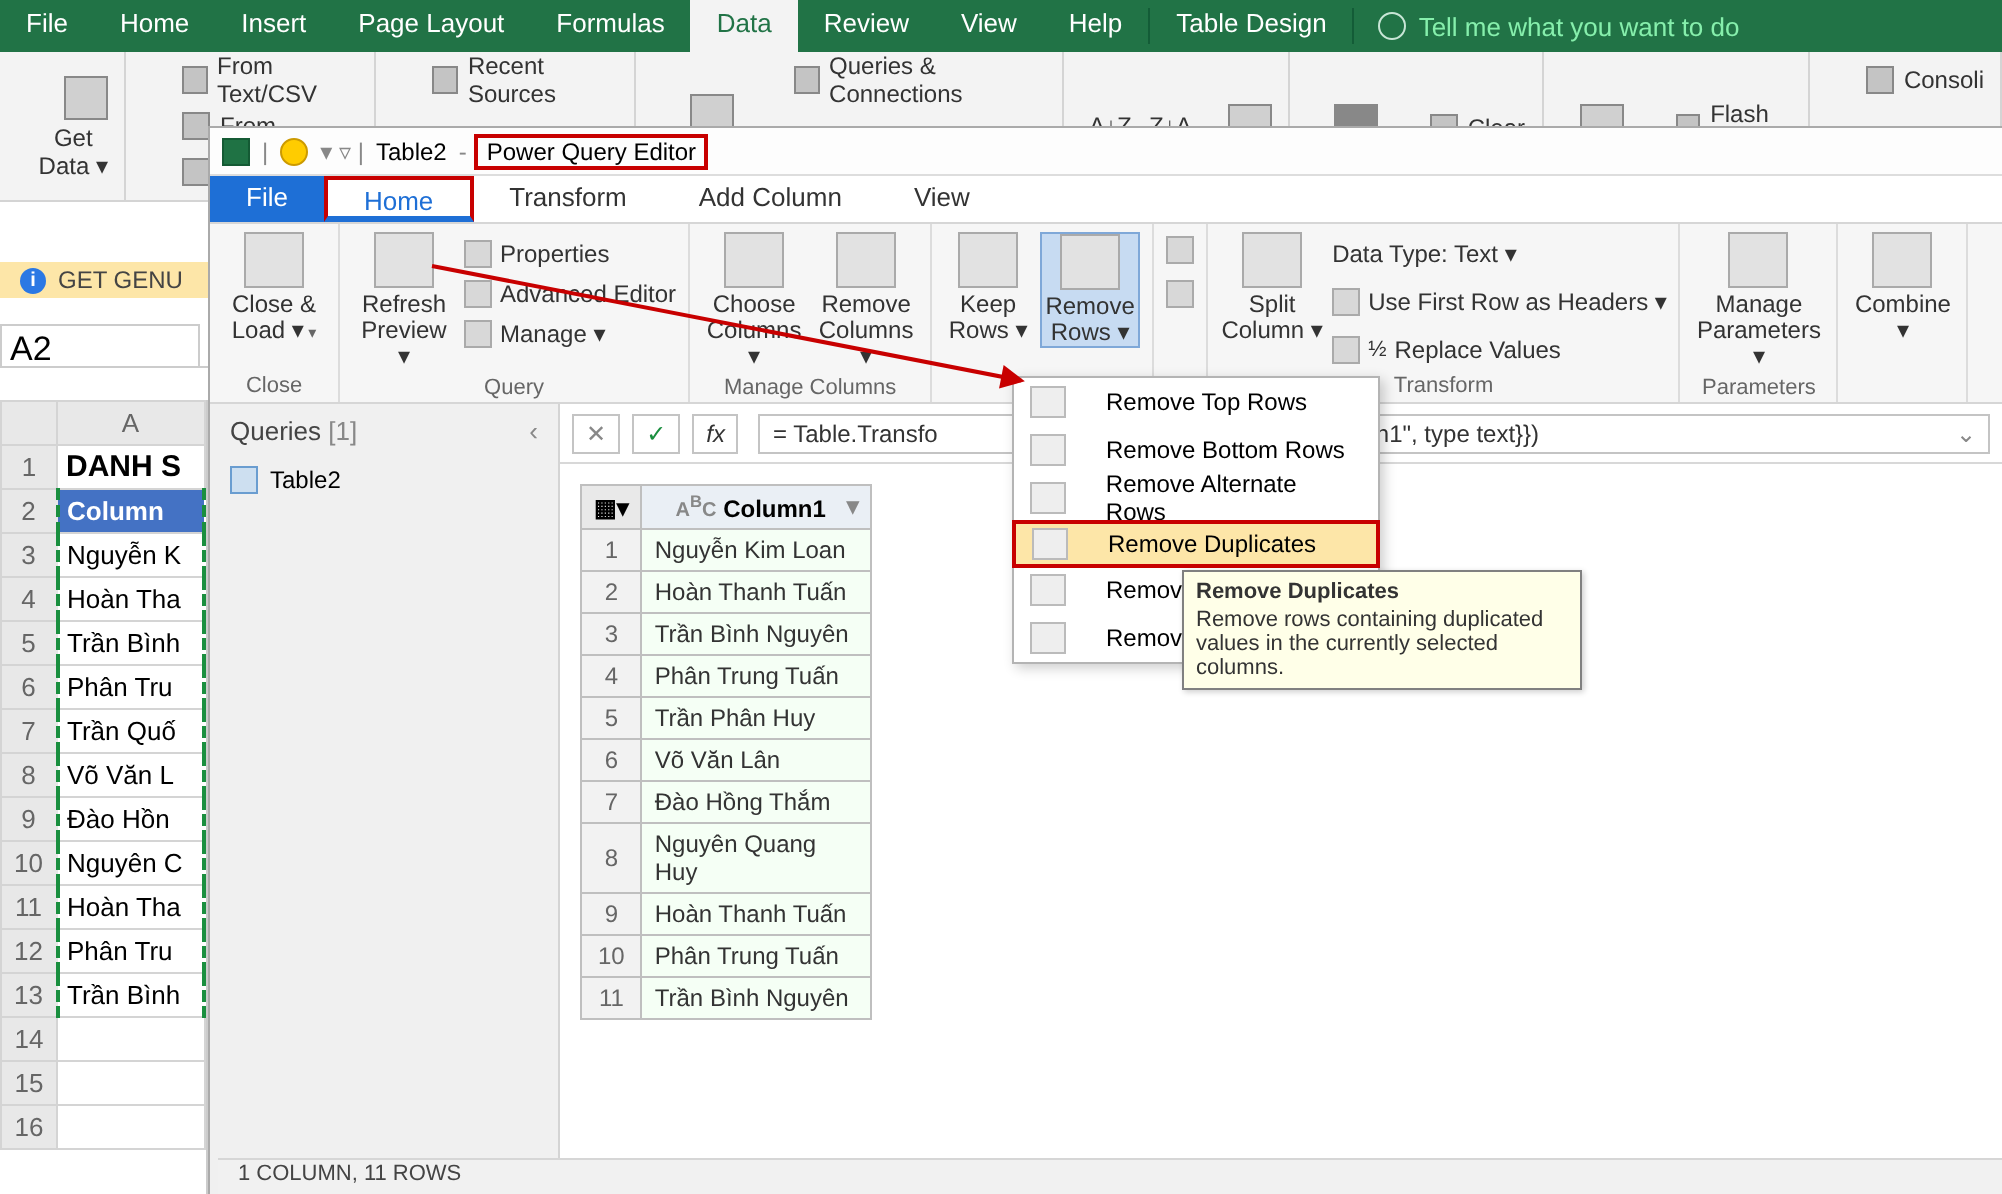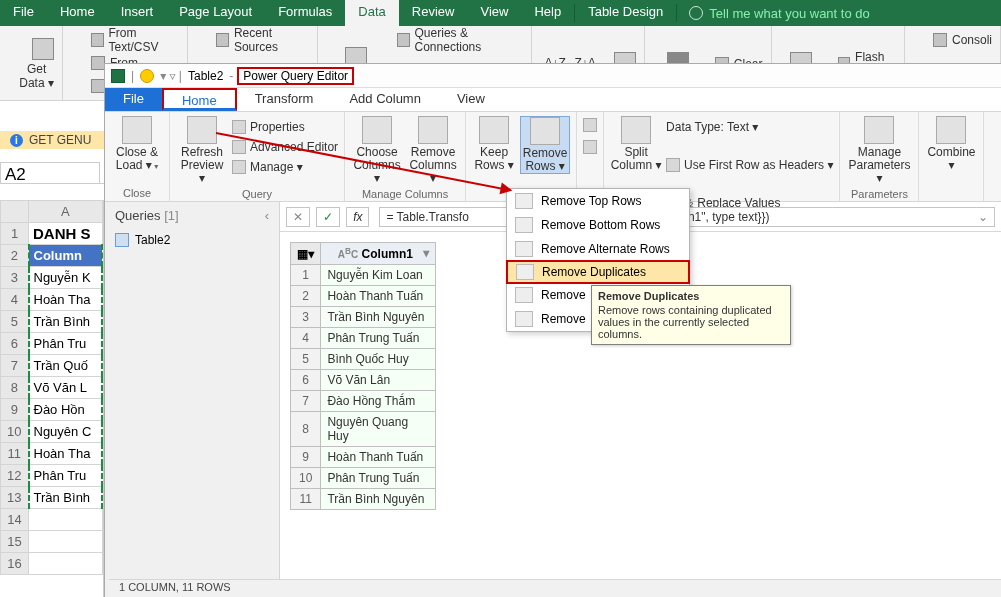--- a/index.html
+++ b/index.html
@@ -78,21 +78,21 @@
   .pq-grid th, .pq-grid td { border: 1px solid #bfbfbf; padding: 3px 6px; height: 20px; }
   .pq-grid .cornercell { background: #e9e9e9; width: 24px; text-align:center; }
   .pq-grid thead th { background: #eaeff5; }
   .pq-grid .rownum { background: #f2f2f2; text-align: center; color: #666; width: 26px; }
   .pq-grid .datacell { width: 115px; background: #f5fff5; color: #333; }
 
   .pq-status { position: absolute; left: 4px; bottom: 0; height: 18px; background: #f1f1f1; border-top: 1px solid #d6d6d6; width: 100%; font-size: 11px; color: #444; padding: 1px 10px; }
 
   
   .dropdown { position: absolute; left: 506px; top: 188px; width: 184px; background: #fff; border: 1px solid #b4b4b4; box-shadow: 2px 2px 6px rgba(0,0,0,.2); z-index: 50; font-size: 12px; }
-  .dropdown .ditem { display: flex; align-items: center; gap: 8px; padding: 4px 8px; height: 24px; cursor: pointer; }
+  .dropdown .ditem { display: flex; align-items: center; gap: 20px; padding: 4px 8px; height: 24px; cursor: pointer; }
   .dropdown .ditem .dico { width: 18px; height: 16px; background: #eee; border: 1px solid #bbb; }
   .dropdown .ditem.highlight { background: #fde6a8; border: 2px solid #c80000; margin: -1px; position: relative; z-index: 2; }
 
   .tooltip { position: absolute; left: 591px; top: 285px; width: 200px; background: #ffffe8; border: 1px solid #808080; padding: 4px 6px; font-size: 11px; color: #333; z-index: 60; box-shadow: 1px 1px 3px rgba(0,0,0,.2); }
   .tooltip .ttitle { font-weight: bold; margin-bottom: 2px; }
 
   
   .arrow { position: absolute; left: 216px; top: 132px; width: 300px; height: 2px; background: #c80000; transform-origin: left center; transform: rotate(11deg); z-index: 55; }
   .arrow::after { content: ""; position: absolute; right: -2px; top: -5px; border-left: 12px solid #c80000; border-top: 6px solid transparent; border-bottom: 6px solid transparent; }
 </style>
@@ -377,21 +377,21 @@
       </div>
       <div class="caption">&nbsp;</div>
     </div>
     <div class="pqgroup">
       <div class="row">
         <div class="vbtn">
             <div class="vico"></div>
             <span style="white-space:pre-line">Split
 Column ▾</span>
           </div>
-        <div style="display:flex;flex-direction:column;gap:20px;padding-top:2px">
+        <div style="display:flex;flex-direction:column;gap:6px;padding-top:2px">
           <div class="smallline">
               <span>Data Type: Text ▾</span>
             </div>
           <div class="smallline">
               <span class="sico"></span>
               <span>Use First Row as Headers ▾</span>
             </div>
           <div class="smallline">
               <span class="sico"></span>
               <span style="font-size:11px">½ </span>
@@ -464,21 +464,21 @@
               <tr>
                 <td class="rownum">3</td>
                 <td class="datacell">Trần Bình Nguyên</td>
               </tr>
               <tr>
                 <td class="rownum">4</td>
                 <td class="datacell">Phân Trung Tuấn</td>
               </tr>
               <tr>
                 <td class="rownum">5</td>
-                <td class="datacell">Bình Quốc Huy</td>
+                <td class="datacell">Trần Phân Huy</td>
               </tr>
               <tr>
                 <td class="rownum">6</td>
                 <td class="datacell">Võ Văn Lân</td>
               </tr>
               <tr>
                 <td class="rownum">7</td>
                 <td class="datacell">Đào Hồng Thắm</td>
               </tr>
               <tr>

